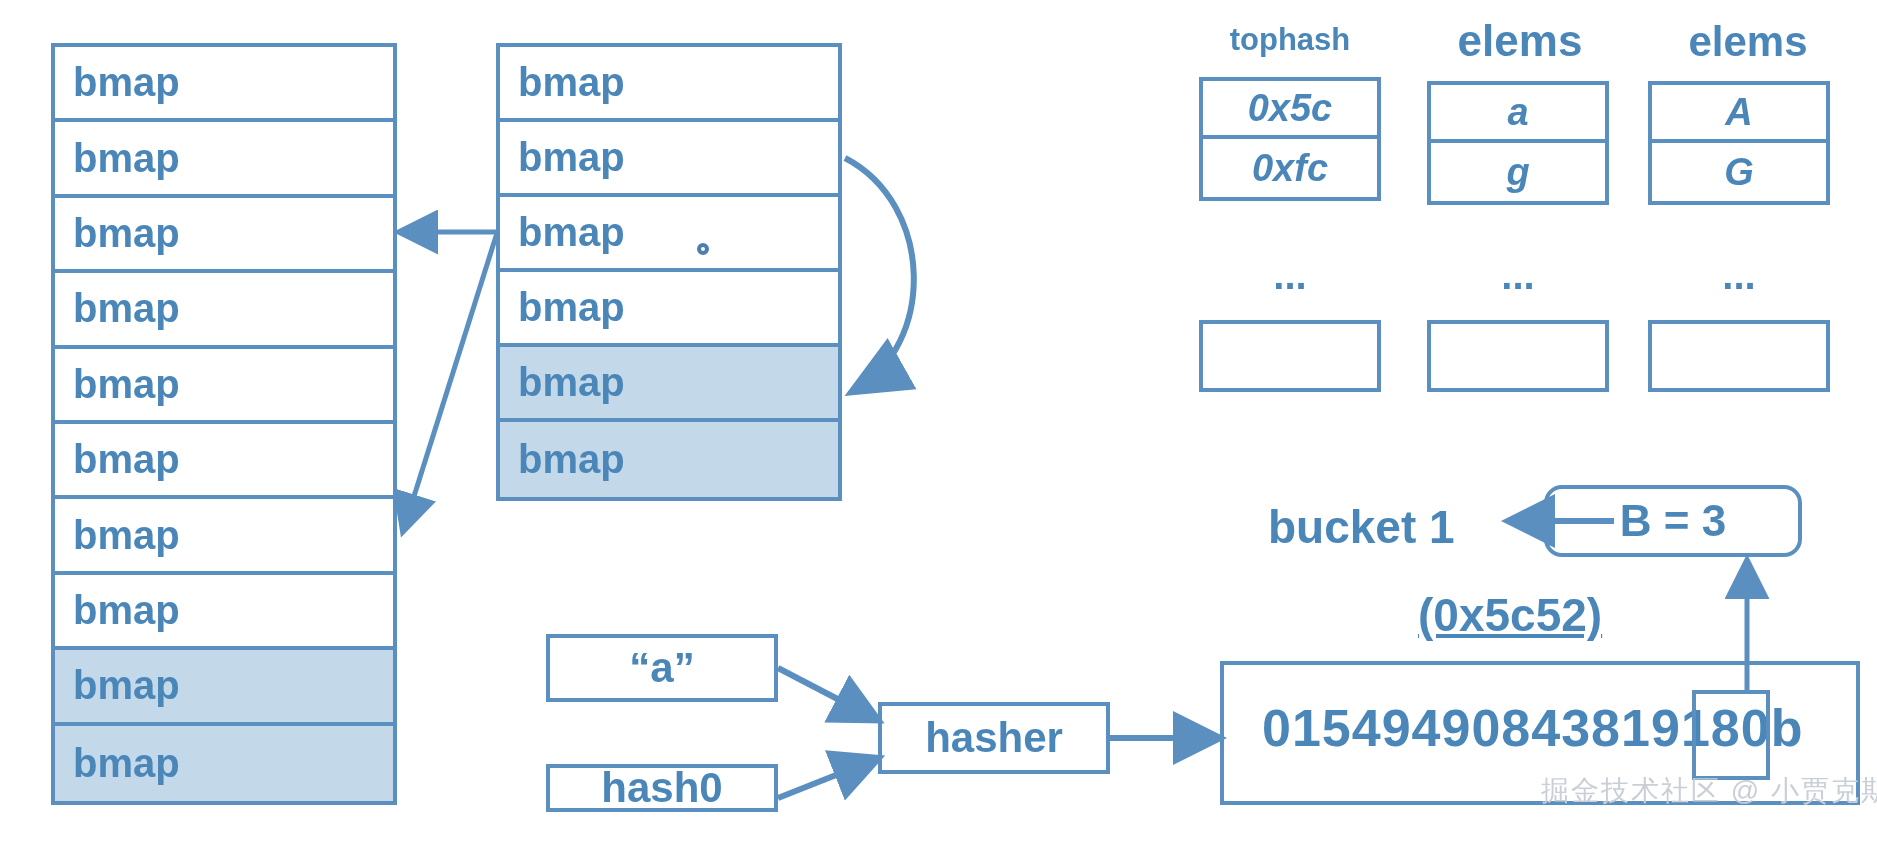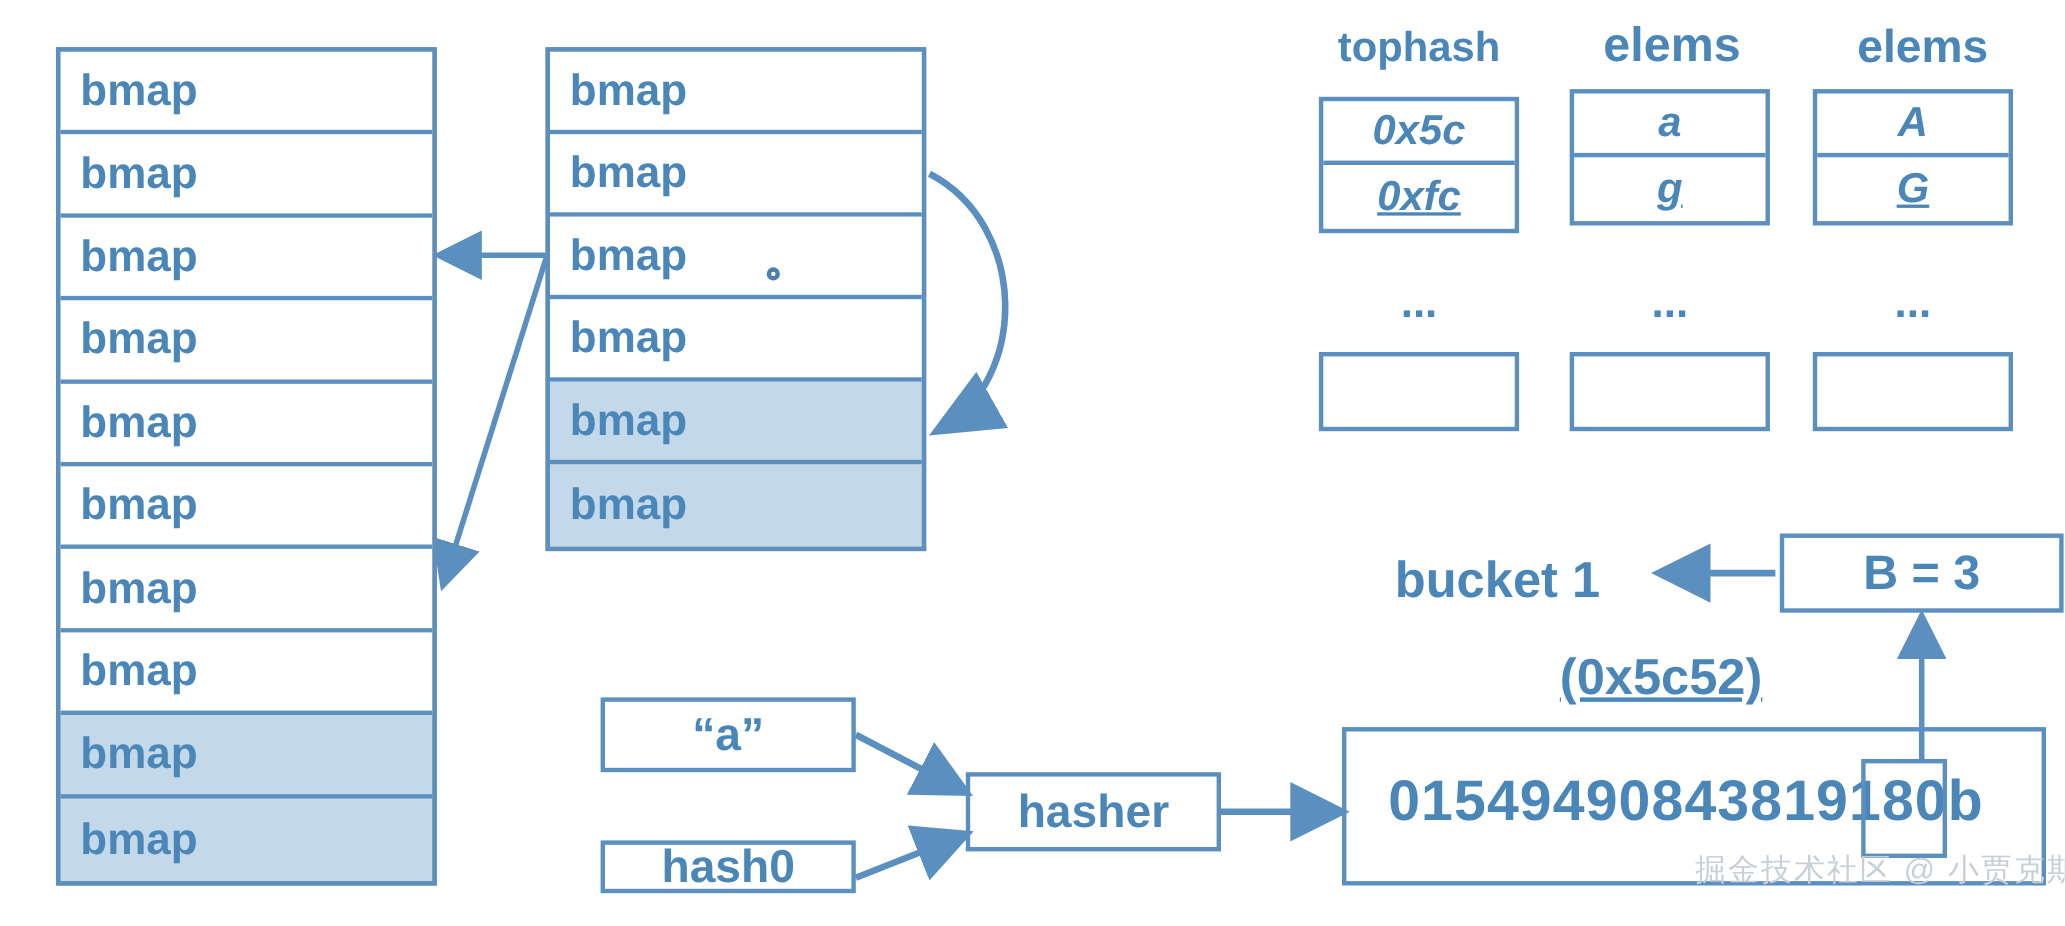--- a/index.html
+++ b/index.html
@@ -37,41 +37,41 @@
     background: #ffffff;
   }
   .bmap-cell:last-child { border-bottom: none; }
   .bmap-cell.hl { background: #c3d8e9; }
 
   
   .tbl-head {
     position: absolute;
     color: #4a86b8;
     font-weight: bold;
-    font-size: 38px;
+    font-size: 31px;
     text-align: center;
   }
   .tbl {
     position: absolute;
     border: 4px solid #5b8fc0;
     box-sizing: border-box;
     background: #fff;
   }
   .tbl-row {
     box-sizing: border-box;
     border-bottom: 4px solid #5b8fc0;
     display: flex;
     align-items: center;
     justify-content: center;
     color: #4a86b8;
     font-weight: bold;
     font-style: italic;
     font-size: 38px;
   }
-  .tbl-row:last-child { border-bottom: none; text-decoration: underline; }
+  .tbl-row:last-child { border-bottom: none; }
   .tbl-empty {
     position: absolute;
     border: 4px solid #5b8fc0;
     box-sizing: border-box;
     background: #fff;
   }
   .ellipsis {
     position: absolute;
     color: #4a86b8;
     font-weight: bold;
@@ -194,21 +194,21 @@
         <span>bmap</span>
       </div>
     </div>
 
   <div class="dot" style="left:697px; top:243px;"></div>
 
   <div class="tbl-head" style="left:1200px; top:22px; width:180px;">tophash</div>
   <div class="tbl-head" style="left:1430px; top:16px; width:180px; font-size:44px;">elems</div>
   <div class="tbl-head" style="left:1648px; top:18px; width:200px; font-size:42px;">elems</div>
 
-  <div class="tbl" id="tbl-tophash" style="left:1199px; top:88px; width:182px; height:124px;">
+  <div class="tbl" id="tbl-tophash" style="left:1199px; top:77px; width:182px; height:124px;">
       <div class="tbl-row" style="height: 58px;">
         <span>0x5c</span>
       </div>
       <div class="tbl-row" style="height: 58px;">
         <span>0xfc</span>
       </div>
     </div>
   <div class="tbl" id="tbl-keys" style="left:1427px; top:81px; width:182px; height:124px;">
       <div class="tbl-row" style="height: 58px;">
         <span>a</span>
@@ -229,21 +229,21 @@
   <div class="ellipsis" style="left:1199px; top:265px; width:182px;">...</div>
   <div class="ellipsis" style="left:1427px; top:265px; width:182px;">...</div>
   <div class="ellipsis" style="left:1648px; top:265px; width:182px;">...</div>
 
   <div class="tbl-empty" style="left:1199px; top:320px; width:182px; height:72px;"></div>
   <div class="tbl-empty" style="left:1427px; top:320px; width:182px; height:72px;"></div>
   <div class="tbl-empty" style="left:1648px; top:320px; width:182px; height:72px;"></div>
 
   <div class="plabel" style="left:1268px; top:500px; font-size:46px;">bucket 1</div>
 
-  <div class="pbox" style="left:1618px; top:485px; width:258px; height:72px; font-size:44px;">B = 3</div>
+  <div class="pbox" style="left:1544px; top:485px; width:258px; height:72px; font-size:44px;border-radius:18px;">B = 3</div>
 
   <div class="plabel" style="left:1418px; top:588px; font-size:46px;text-decoration:underline;">(0x5c52)</div>
 
   <div class="pbox" style="left:1220px; top:661px; width:640px; height:144px;"></div>
 
   <div class="binary" style="left:1262px; top:698px;"><span>01549490843819</span><span>180</span><span>b</span></div>
 
   <div class="bit-box" style="left:1692px; top:690px; width:78px; height:90px;"></div>
 
   <div class="watermark" style="left:1541px; top:772px;">掘金技术社区 @ 小贾克斯</div>

